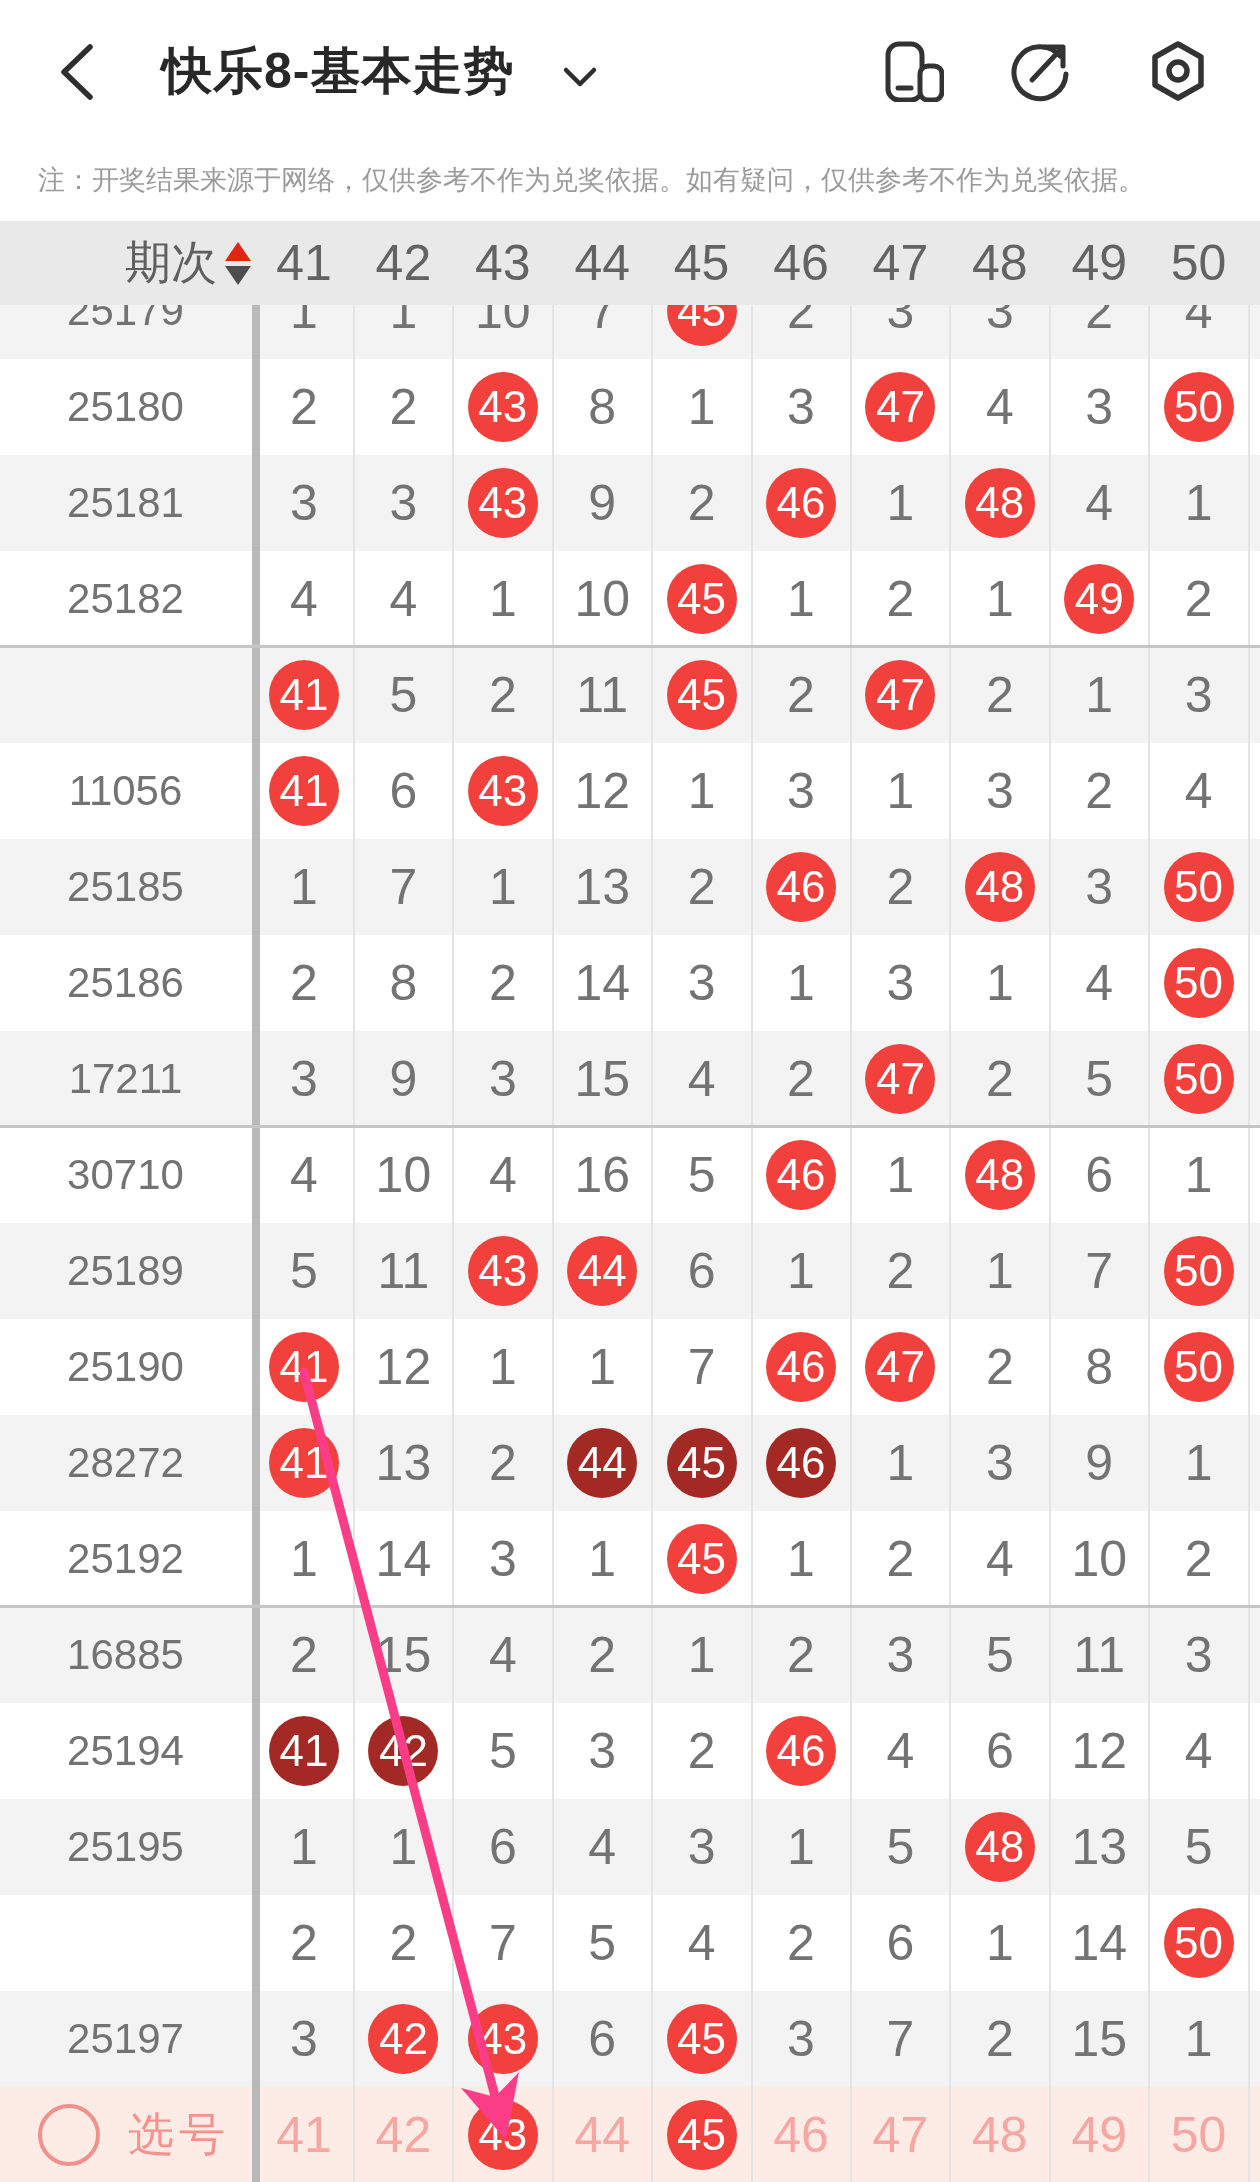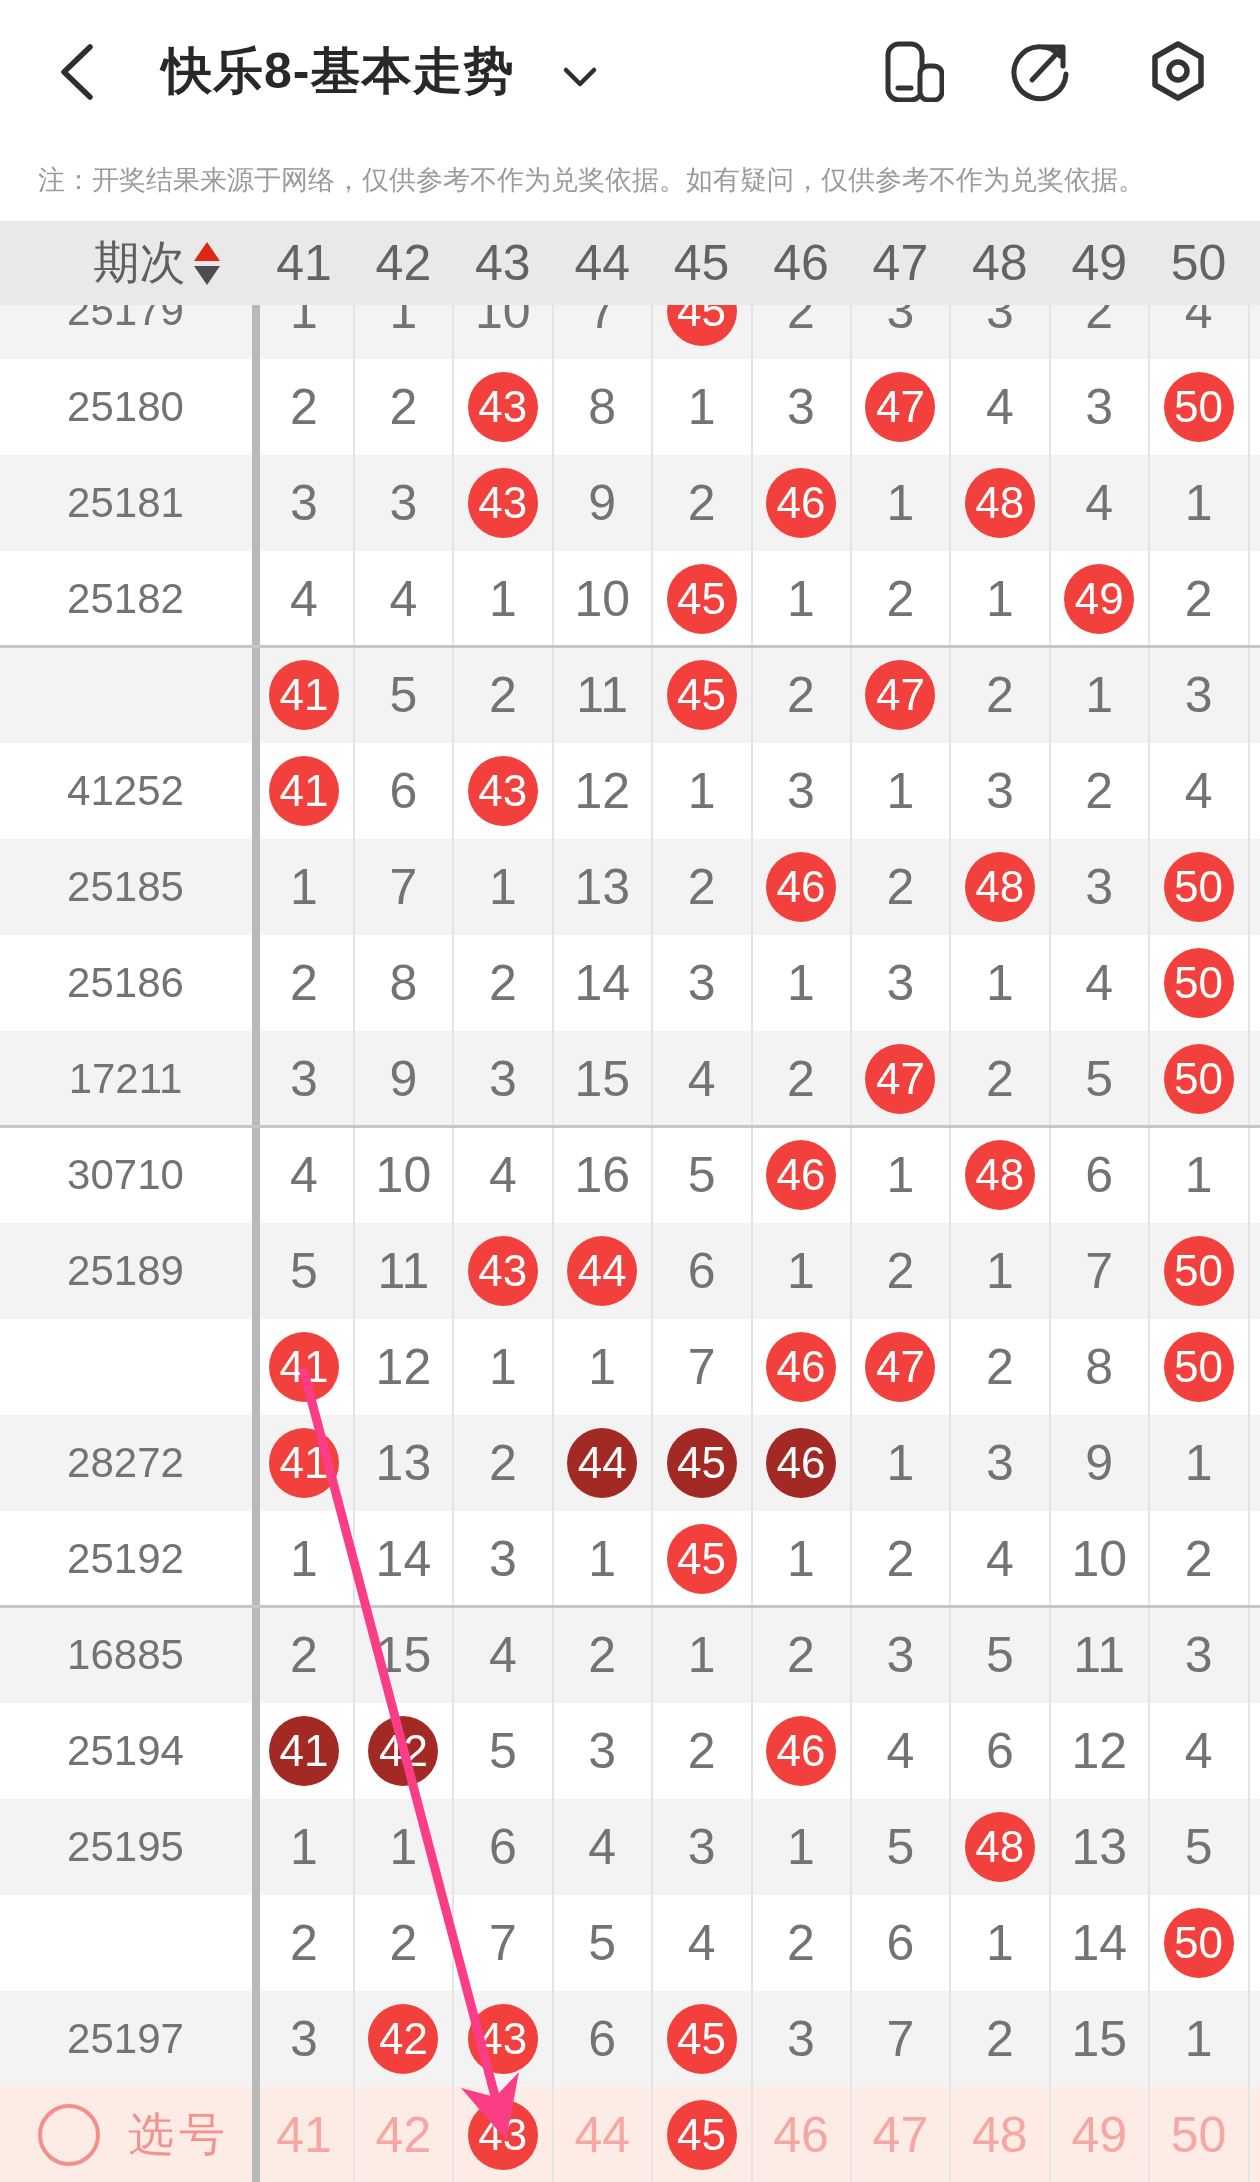--- a/index.html
+++ b/index.html
@@ -16,21 +16,21 @@
   .icon-multiwindow{left:884px;}
   .icon-share{left:1010px;}
   .icon-settings{left:1148px;}
 
   
   .note{position:absolute;left:38px;top:162px;width:1200px;font-size:27px;color:#9b9b9b;}
 
   
   .thead{position:absolute;left:0;top:221px;width:1260px;height:84px;background:#e9e9e9;z-index:5;}
   .period-head{position:absolute;left:0;top:0;width:251px;height:84px;display:flex;
-               align-items:center;justify-content:center;cursor:pointer;padding-left:31px;}
+               align-items:center;justify-content:flex-end;cursor:pointer;}
   .period-head-label{font-size:46px;color:#5f5f5f;}
   .sort{display:flex;flex-direction:column;gap:5px;margin-left:8px;}
   .tri-up{width:0;height:0;border-left:13px solid transparent;border-right:13px solid transparent;
           border-bottom:19px solid #e02418;}
   .tri-down{width:0;height:0;border-left:13px solid transparent;border-right:13px solid transparent;
             border-top:19px solid #4e4e4e;}
   .col-head{position:absolute;top:0;height:84px;width:100px;display:flex;align-items:center;
             justify-content:center;font-size:50px;color:#636363;}
 
   .row{position:absolute;left:0;width:1260px;height:96px;background:#ffffff;}
@@ -203,21 +203,21 @@
       </div>
       <div class="cell" style="left: 751px;">2</div>
       <div class="cell" style="left: 850.4px;">
         <div class="ball">47</div>
       </div>
       <div class="cell" style="left: 949.8px;">2</div>
       <div class="cell" style="left: 1049.2px;">1</div>
       <div class="cell" style="left: 1148.6px;">3</div>
     </div>
     <div class="row" style="top: 743px;">
-      <div class="period-cell">41252</div>
+      <div class="period-cell">11056</div>
       <div class="cell" style="left: 254px;">
         <div class="ball">41</div>
       </div>
       <div class="cell" style="left: 353.4px;">6</div>
       <div class="cell" style="left: 452.8px;">
         <div class="ball">43</div>
       </div>
       <div class="cell" style="left: 552.2px;">12</div>
       <div class="cell" style="left: 651.6px;">1</div>
       <div class="cell" style="left: 751px;">3</div>
@@ -307,20 +307,21 @@
       <div class="cell" style="left: 651.6px;">6</div>
       <div class="cell" style="left: 751px;">1</div>
       <div class="cell" style="left: 850.4px;">2</div>
       <div class="cell" style="left: 949.8px;">1</div>
       <div class="cell" style="left: 1049.2px;">7</div>
       <div class="cell" style="left: 1148.6px;">
         <div class="ball">50</div>
       </div>
     </div>
     <div class="row" style="top: 1319px;">
+      <div class="period-cell">25190</div>
       <div class="cell" style="left: 254px;">
         <div class="ball">41</div>
       </div>
       <div class="cell" style="left: 353.4px;">12</div>
       <div class="cell" style="left: 452.8px;">1</div>
       <div class="cell" style="left: 552.2px;">1</div>
       <div class="cell" style="left: 651.6px;">7</div>
       <div class="cell" style="left: 751px;">
         <div class="ball">46</div>
       </div>

